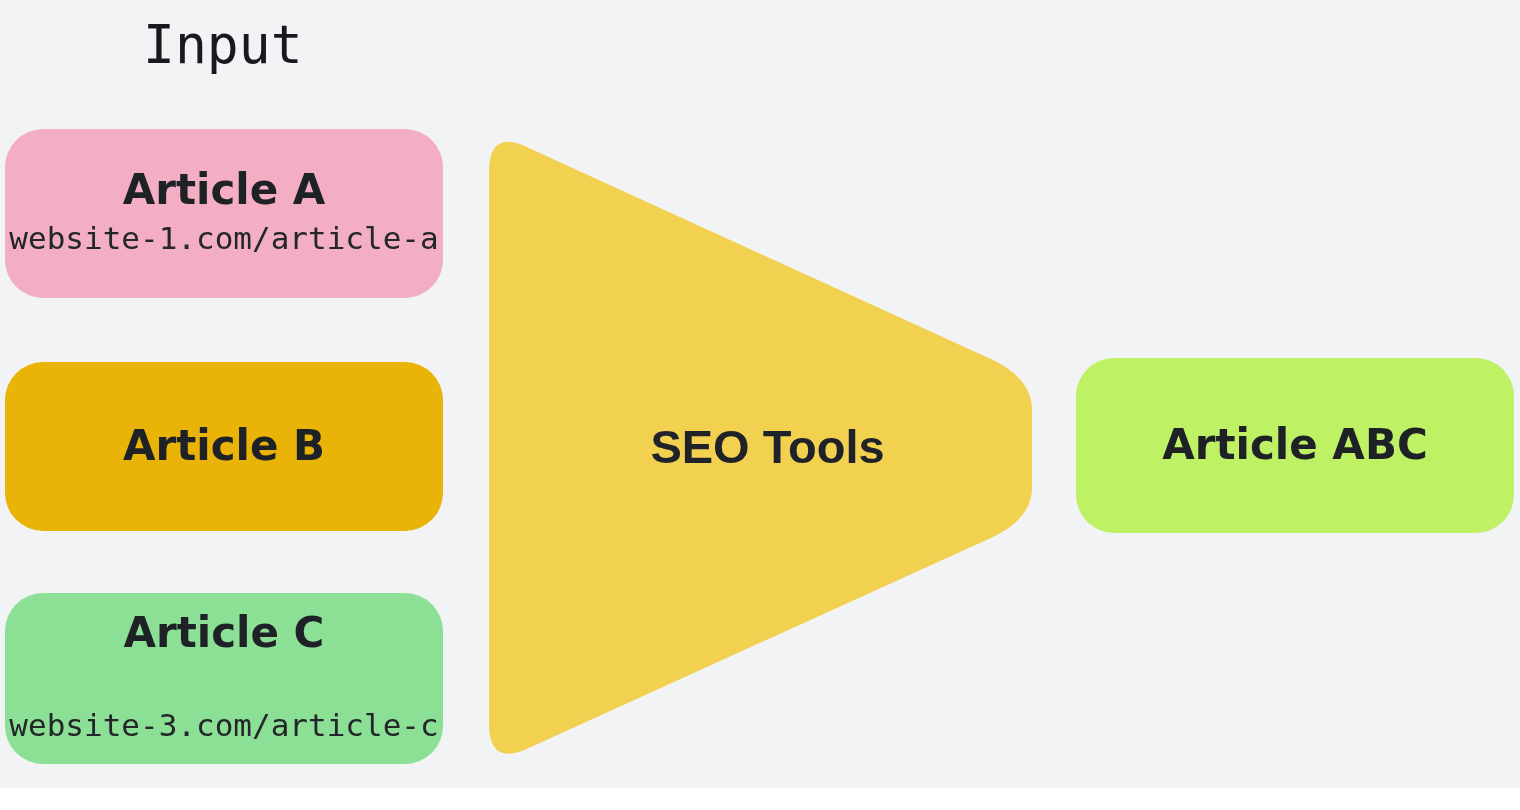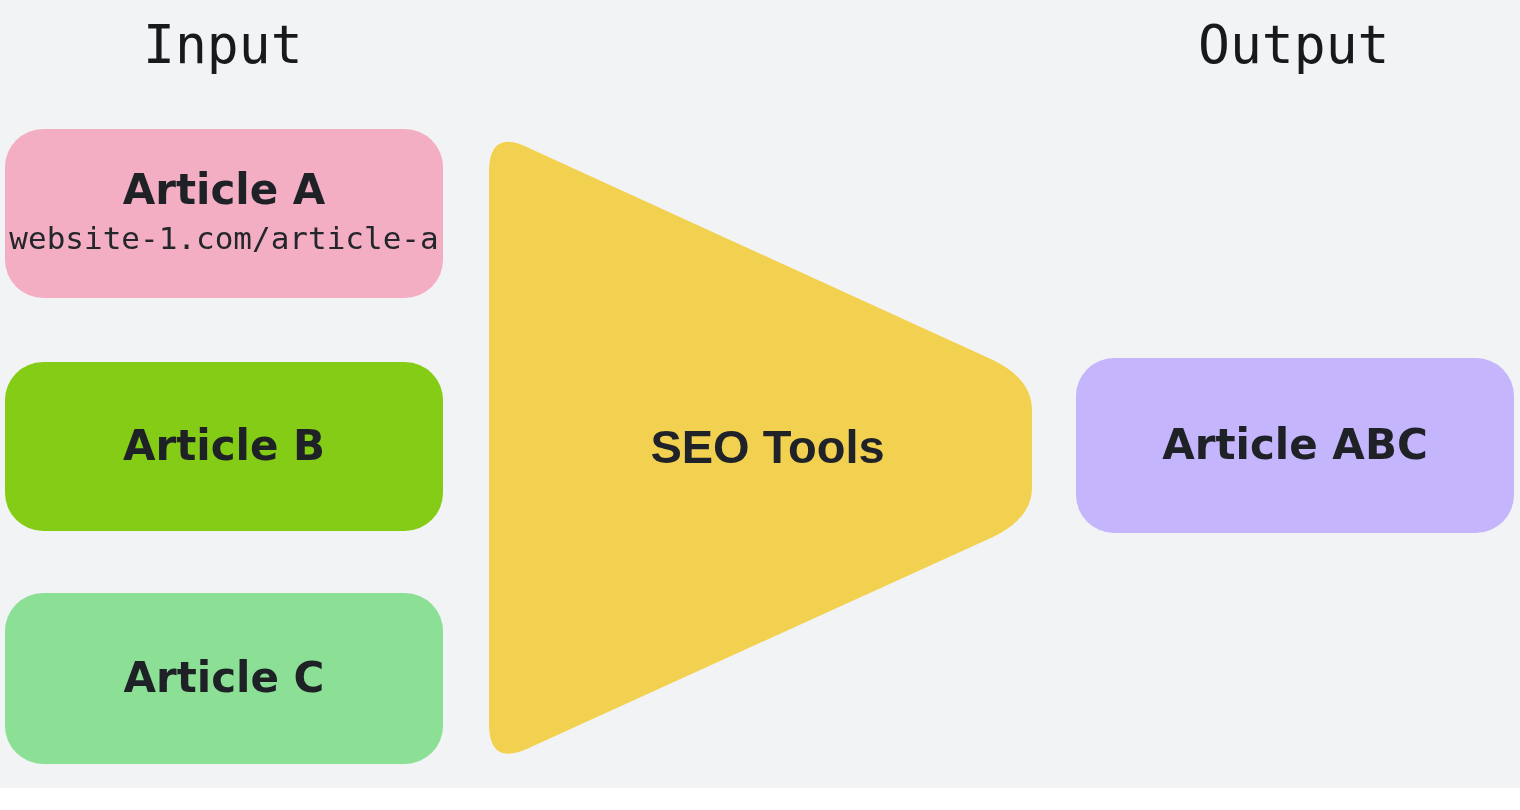--- a/index.html
+++ b/index.html
@@ -87,48 +87,48 @@
     white-space: nowrap;
   }
 </style>
 </head>
 <body>
 
 <div class="canvas" style="background: rgb(242, 243, 245);">
 
   <div class="heading heading--input">Input</div>
 
-  <div class="heading heading--output">Output</div>
 
   <div class="card card--a" style="background: rgb(244, 174, 195);">
     <div class="card-title">Article A</div>
     <div class="card-url">website-1.com/article-a</div>
   </div>
 
-  <div class="card card--b" style="background: #84cc16;">
+  <div class="card card--b" style="background: #eab308;">
     <div class="card-title">Article B</div>
   </div>
 
   <div class="card card--c" style="background: rgb(140, 224, 149); gap: 48px;">
     <div class="card-title">Article C</div>
+    <div class="card-url">website-3.com/article-c</div>
   </div>
 
   <svg class="arrow-svg" viewBox="0 0 1520 810" aria-hidden="true">
     <path d="M 489 172
              Q 489 127 531 149
              L 993 360
              Q 1032 379 1032 410
              L 1032 488
              Q 1032 518 993 537
              L 531 747
              Q 489 768 489 724
              Z" fill="#f3d150"></path>
   </svg>
 
   <div class="arrow-label">
     <span>SEO Tools</span>
   </div>
 
-  <div class="card card--out" style="background: #c4b5fd;">
+  <div class="card card--out" style="background: #bef264;">
     <div class="card-title">Article ABC</div>
   </div>
 
 </div>
 
 </body></html>

